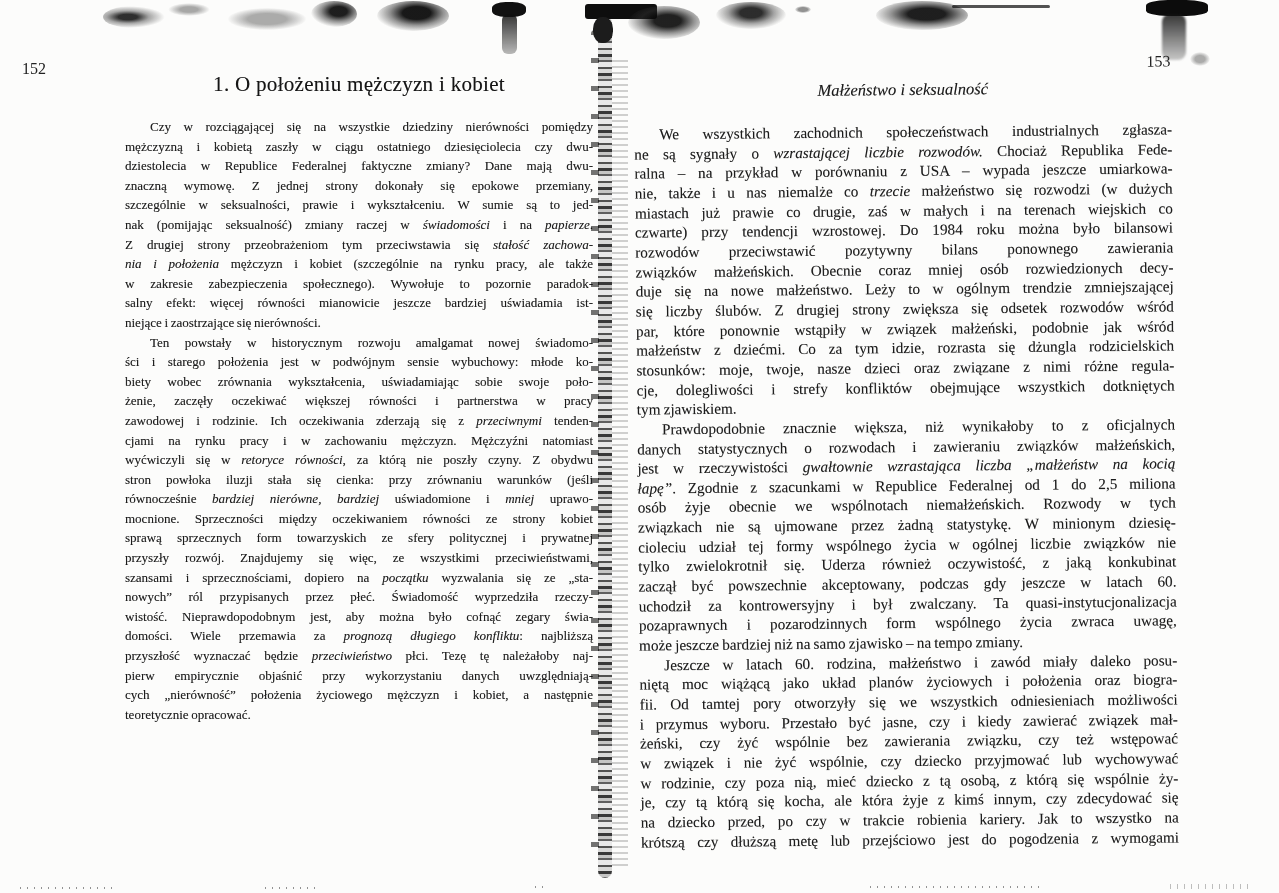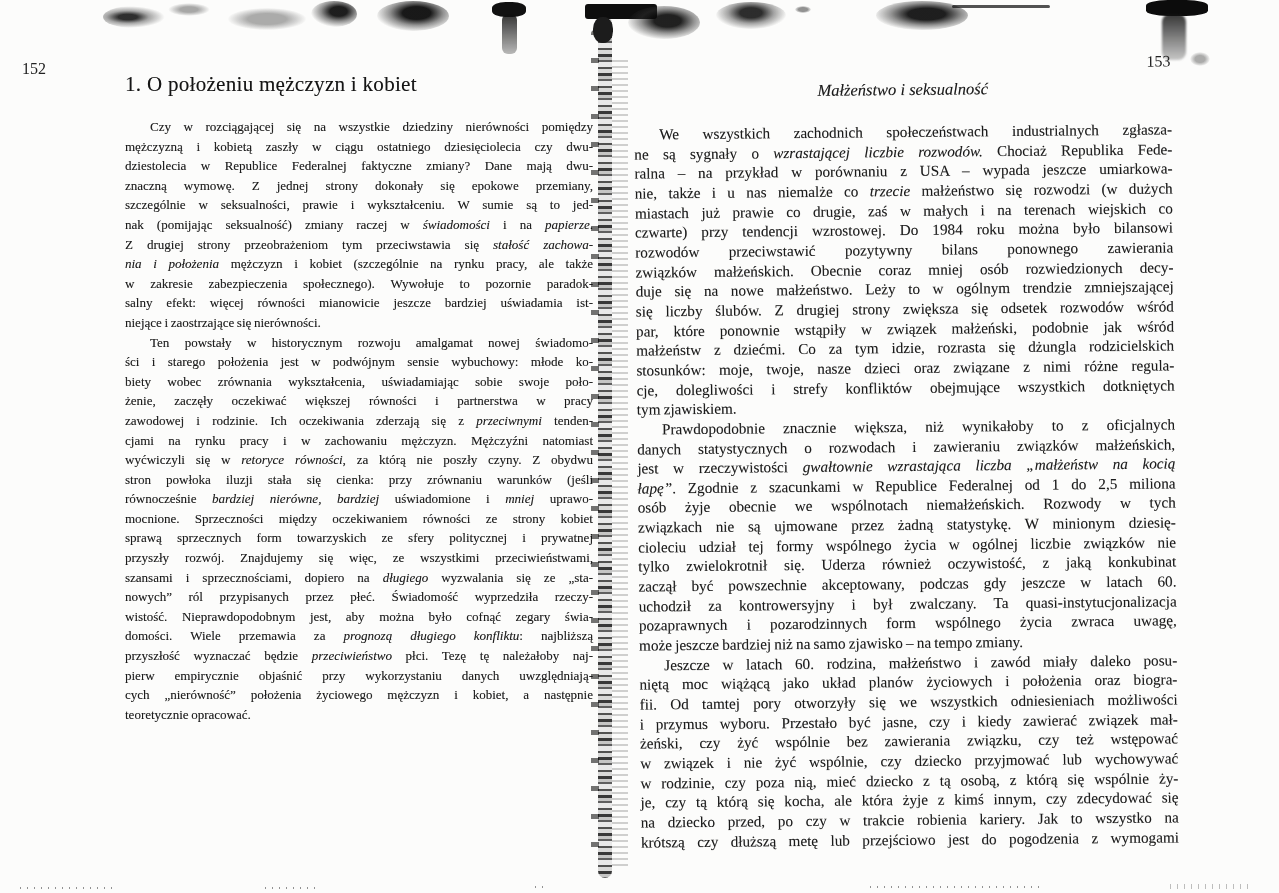--- a/index.html
+++ b/index.html
@@ -5,21 +5,21 @@
   html,body{margin:0;padding:0;}
   body{
     width:1279px;height:893px;position:relative;overflow:hidden;
     background:#fcfcfb;
     font-family:"Liberation Serif","DejaVu Serif",serif;
     color:#1b1b1b;
   }
   .page{position:absolute;}
   .page-number{position:absolute;font-size:16px;color:#222;text-align:center;}
   .heading{
-    position:absolute;font-size:21px;letter-spacing:.3px;color:#151515;
+    position:absolute;text-align:center;font-size:21px;letter-spacing:.3px;color:#151515;
     text-shadow:.2px .2px 0 rgba(0,0,0,.35);
   }
   .running-head{
     position:absolute;text-align:center;font-style:italic;font-size:16.5px;color:#1a1a1a;
     text-shadow:.2px .2px 0 rgba(0,0,0,.3);
   }
   .textblock{
     position:absolute;
     text-shadow:.2px .2px 0 rgba(0,0,0,.32);
   }
@@ -87,21 +87,21 @@
         <div class="pline">biety wobec zrównania wykształcenia, uświadamiając sobie swoje poło-</div>
         <div class="pline">żenie, zaczęły oczekiwać większej równości i partnerstwa w pracy</div>
         <div class="pline">zawodowej i rodzinie. Ich oczekiwania zderzają się z <i>przeciwnymi</i> tenden-</div>
         <div class="pline">cjami na rynku pracy i w zachowaniu mężczyzn. Mężczyźni natomiast</div>
         <div class="pline">wyćwiczyli się w <i>retoryce równości</i>, za którą nie poszły czyny. Z obydwu</div>
         <div class="pline">stron powłoka iluzji stała się cienka: przy zrównaniu warunków (jeśli</div>
         <div class="pline">równocześnie <i>bardziej nierówne, bardziej</i> uświadomione i <i>mniej</i> uprawo-</div>
         <div class="pline">mocnione. Sprzeczności między oczekiwaniem równości ze strony kobiet</div>
         <div class="pline">sprawą sprzecznych form towarzyskich ze sfery politycznej i prywatnej</div>
         <div class="pline">przyszły rozwój. Znajdujemy się więc, ze wszystkimi przeciwieństwami,</div>
-        <div class="pline">szansami i sprzecznościami, dopiero na <i>długiego</i> wyzwalania się ze „sta-</div>
+        <div class="pline">szansami i sprzecznościami, dopiero na <i>początku</i> wyzwalania się ze „sta-</div>
         <div class="pline">nowych” ról przypisanych przez płeć. Świadomość wyprzedziła rzeczy-</div>
         <div class="pline">wistość. Nieprawdopodobnym jest, aby można było cofnąć zegary świa-</div>
         <div class="pline">domości. Wiele przemawia za <i>prognozą długiego konfliktu</i>: najbliższą</div>
         <div class="pline">przyszłość wyznaczać będzie <i>przeciwieństwo</i> płci. Tezę tę należałoby naj-</div>
         <div class="pline">pierw empirycznie objaśnić przy wykorzystaniu danych uwzględniają-</div>
         <div class="pline">cych „nierówność” położenia życiowego mężczyzn i kobiet, a następnie</div>
         <div class="pline lastleft">teoretycznie opracować.</div>
       </div>
     </div>
 </div>

